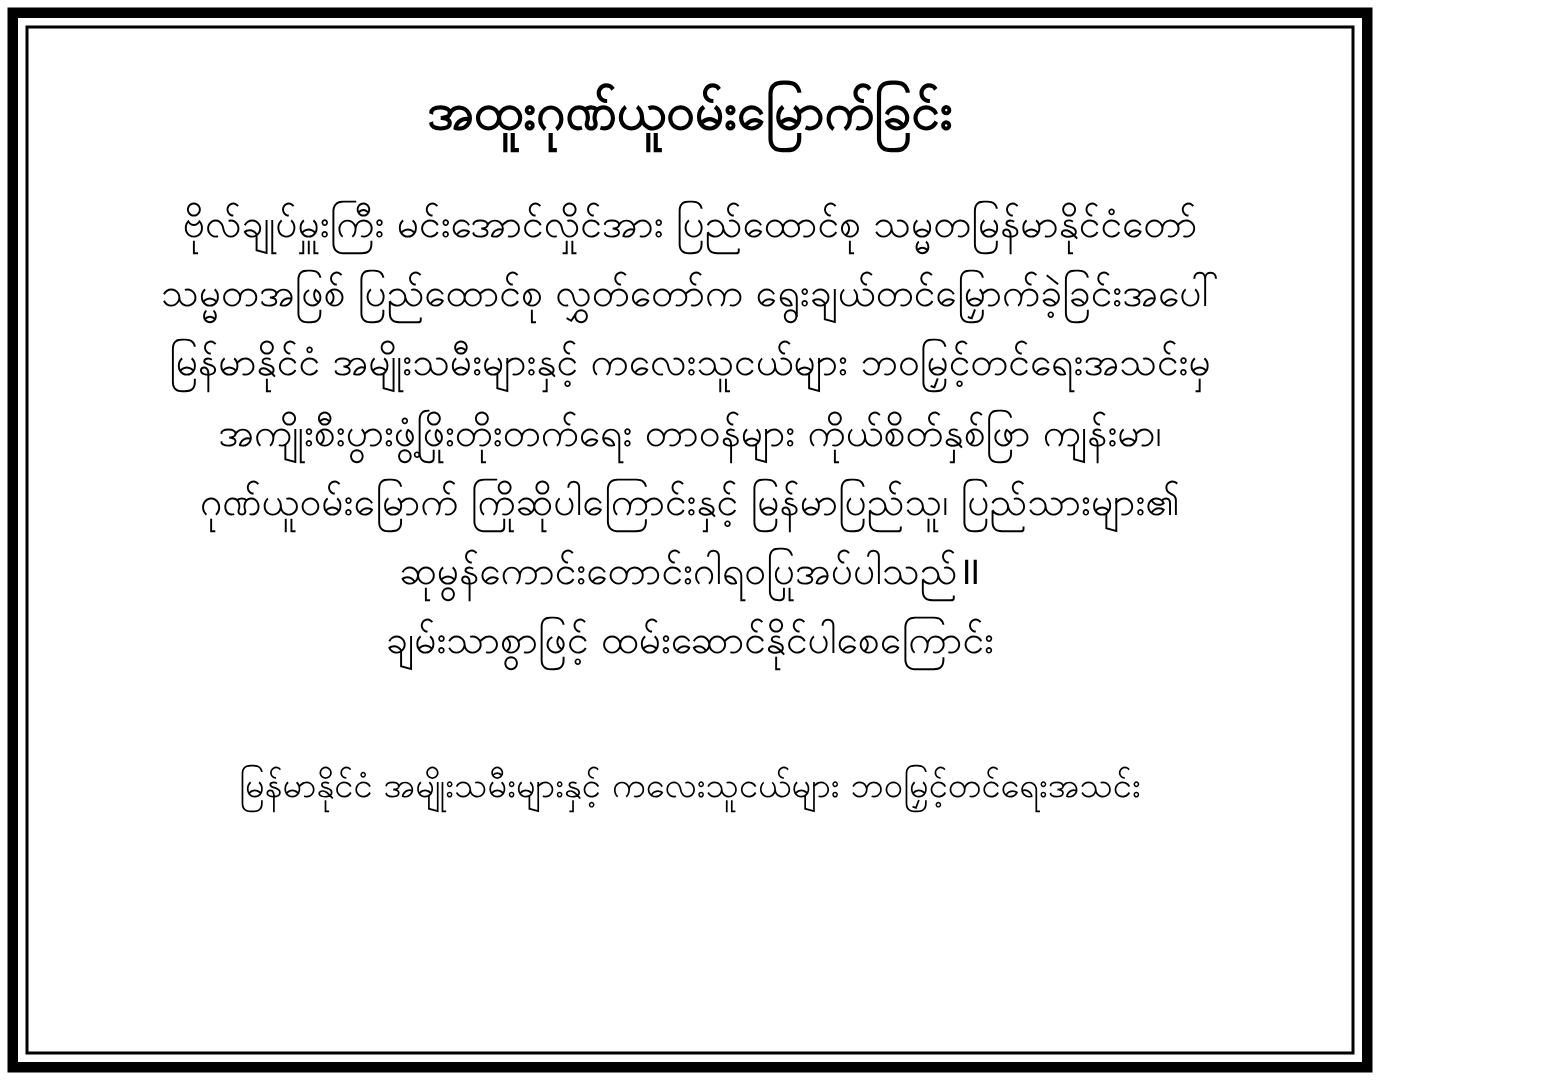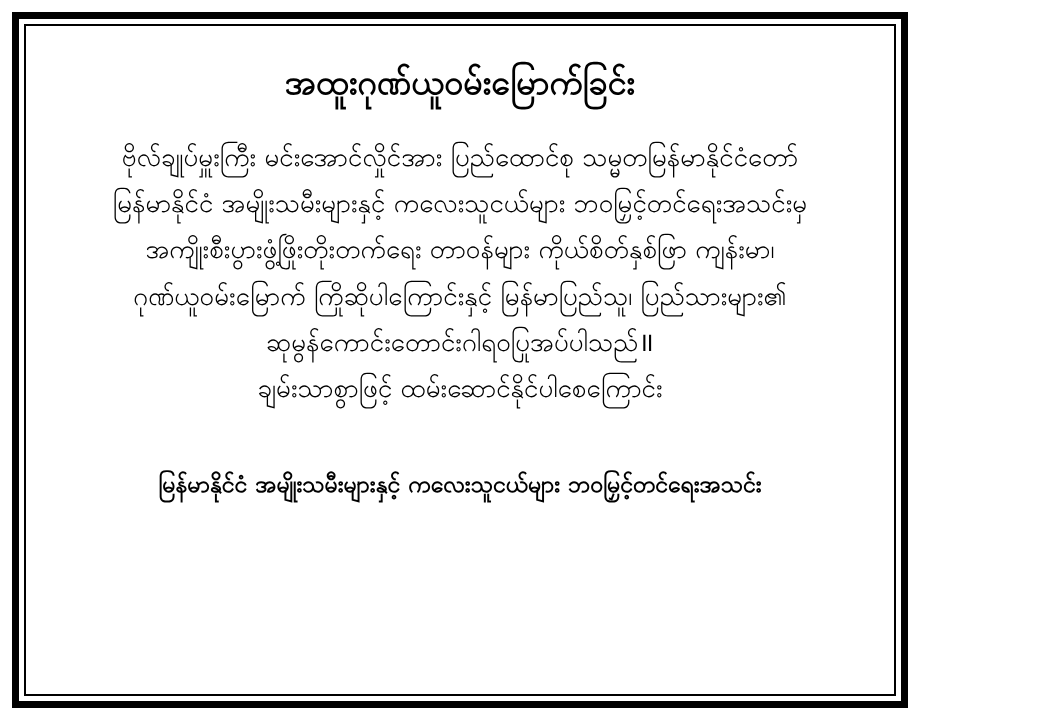--- a/index.html
+++ b/index.html
@@ -11,21 +11,21 @@
     width: 1040px;
     height: 720px;
     font-family: "DejaVu Sans", "Liberation Sans", sans-serif;
     color: #000000;
     overflow: hidden;
   }
   .page {
     width: 920px;
     height: 720px;
     box-sizing: border-box;
-    padding: 12px;
+    padding: 5px;
     background: #ffffff;
   }
   
   .frame-outer {
     width: 100%;
     height: 100%;
     box-sizing: border-box;
     border: 7px solid #000000;
     padding: 5px;
     background: #ffffff;
@@ -62,37 +62,38 @@
     font-size: 26px;
     line-height: 1.78;
     text-align: center;
     white-space: nowrap;
   }
   .spacer {
     height: 56px;
   }
   .signature {
     font-size: 23px;
-    font-weight: bold;
+    font-weight: normal;
     text-align: left;
     white-space: nowrap;
     line-height: 1.5;
   }
 </style>
 </head>
 <body>
 
 <div class="page">
   <div class="frame-outer">
     <div class="frame-inner">
 
       <h1 class="doc-title">အထူးဂုဏ်ယူဝမ်းမြောက်ခြင်း</h1>
 
       <div class="body-block">
         <div class="body-line">ဗိုလ်ချုပ်မှူးကြီး မင်းအောင်လှိုင်အား ပြည်ထောင်စု သမ္မတမြန်မာနိုင်ငံတော်</div>
+        <div class="body-line">သမ္မတအဖြစ် ပြည်ထောင်စု လွှတ်တော်က ရွေးချယ်တင်မြှောက်ခဲ့ခြင်းအပေါ်</div>
         <div class="body-line">မြန်မာနိုင်ငံ အမျိုးသမီးများနှင့် ကလေးသူငယ်များ ဘဝမြှင့်တင်ရေးအသင်းမှ</div>
         <div class="body-line">အကျိုးစီးပွားဖွံ့ဖြိုးတိုးတက်ရေး တာဝန်များ ကိုယ်စိတ်နှစ်ဖြာ ကျန်းမာ၊</div>
         <div class="body-line">ဂုဏ်ယူဝမ်းမြောက် ကြိုဆိုပါကြောင်းနှင့် မြန်မာပြည်သူ၊ ပြည်သားများ၏</div>
         <div class="body-line">ဆုမွန်ကောင်းတောင်းဂါရဝပြုအပ်ပါသည်॥</div>
         <div class="body-line">ချမ်းသာစွာဖြင့် ထမ်းဆောင်နိုင်ပါစေကြောင်း</div>
       </div>
 
       <div class="spacer"></div>
 
       <div class="signature">မြန်မာနိုင်ငံ အမျိုးသမီးများနှင့် ကလေးသူငယ်များ ဘဝမြှင့်တင်ရေးအသင်း</div>

